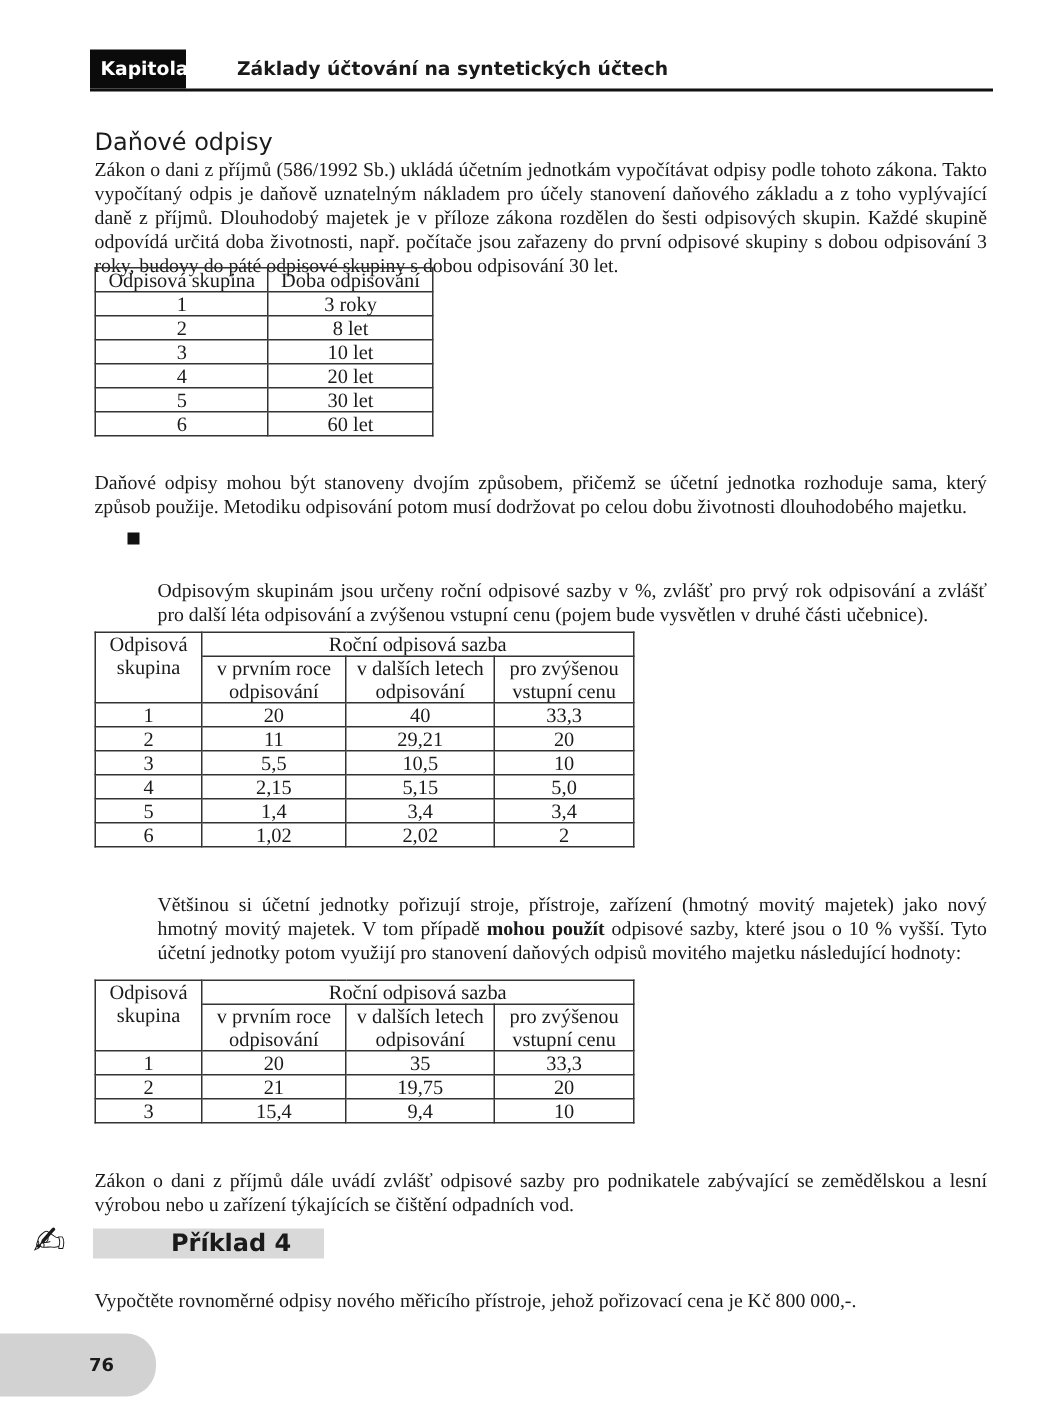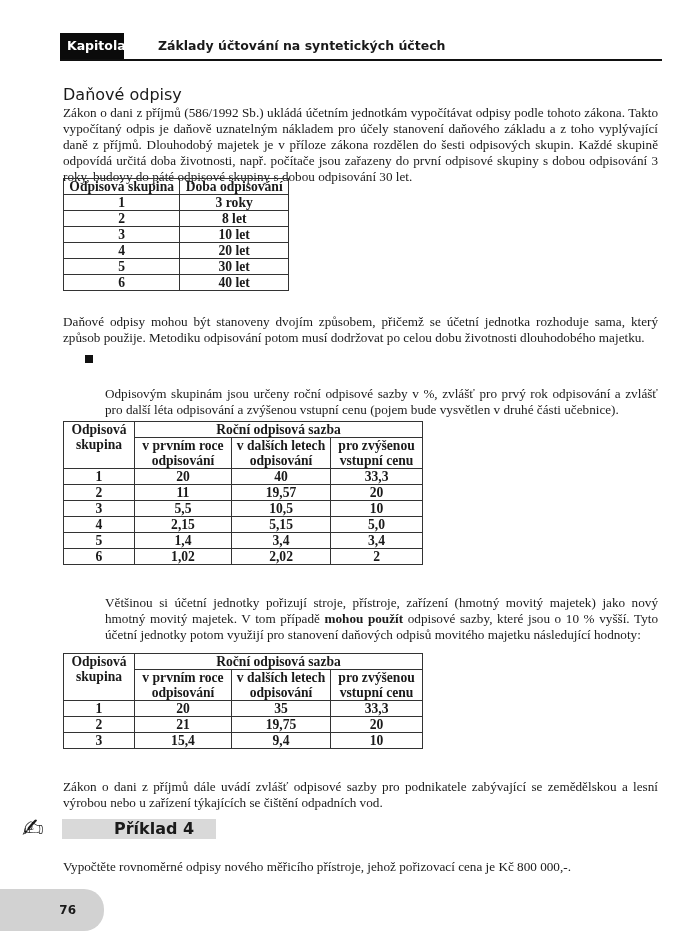--- a/index.html
+++ b/index.html
@@ -40,21 +40,21 @@
   .bullet {
     position: absolute; left: 85px; top: 352px; font-size: 13.2px; line-height: 16px;
   }
   .bullet .sq {
     display: inline-block; width: 8px; height: 8px; background: #111;
     margin-right: 11px; vertical-align: 1px;
   }
 
   table { border-collapse: collapse; position: absolute; font-size: 13.6px; }
   td, th {
-    border: 1px solid #333; padding: 0 4px; text-align: center; font-weight: bold;
+    border: 1px solid #333; padding: 0 4px; text-align: center; font-weight: normal;
     line-height: 15px;
   }
   .t1 { left: 63px; top: 178px; width: 226px; }
   .t1 td, .t1 th { height: 15px; }
   .t2 { left: 63px; top: 421px; width: 360px; }
   .t3 { left: 63px; top: 653px; width: 360px; }
   .t2 th, .t3 th { vertical-align: top; }
   .t2 td, .t3 td { height: 15px; }
 
   .example {
@@ -114,21 +114,21 @@
   <tr>
         <td>4</td>
         <td>20 let</td>
       </tr>
   <tr>
         <td>5</td>
         <td>30 let</td>
       </tr>
   <tr>
         <td>6</td>
-        <td>40 let</td>
+        <td>60 let</td>
       </tr>
 </tbody>
   </table>
 
 <div class="para p2">Daňové odpisy mohou být stanoveny dvojím způsobem, přičemž se účetní jednotka rozhoduje sama, který způsob použije. Metodiku odpisování potom musí dodržovat po celou dobu životnosti dlouhodobého majetku.</div>
 
 <div class="bullet">
   <span class="sq"></span>
 </div>
 
@@ -147,21 +147,21 @@
   </tr>
   <tr>
         <td>1</td>
         <td>20</td>
         <td>40</td>
         <td>33,3</td>
       </tr>
   <tr>
         <td>2</td>
         <td>11</td>
-        <td>19,57</td>
+        <td>29,21</td>
         <td>20</td>
       </tr>
   <tr>
         <td>3</td>
         <td>5,5</td>
         <td>10,5</td>
         <td>10</td>
       </tr>
   <tr>
         <td>4</td>

